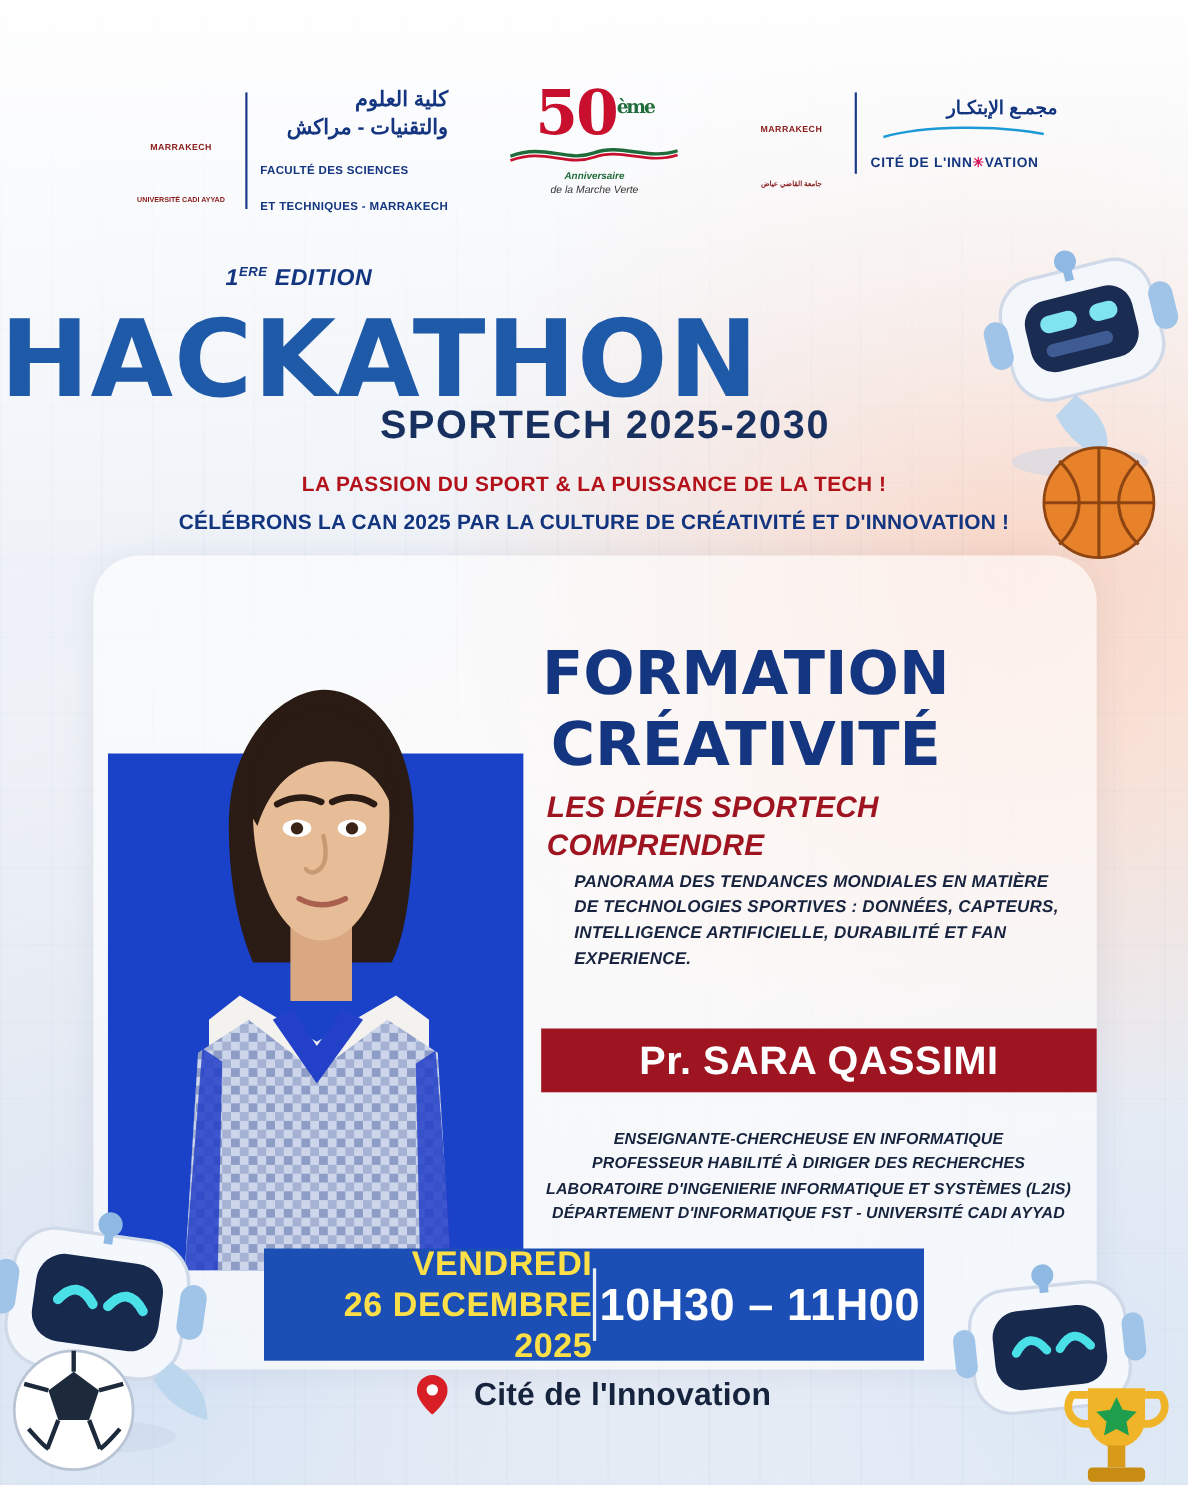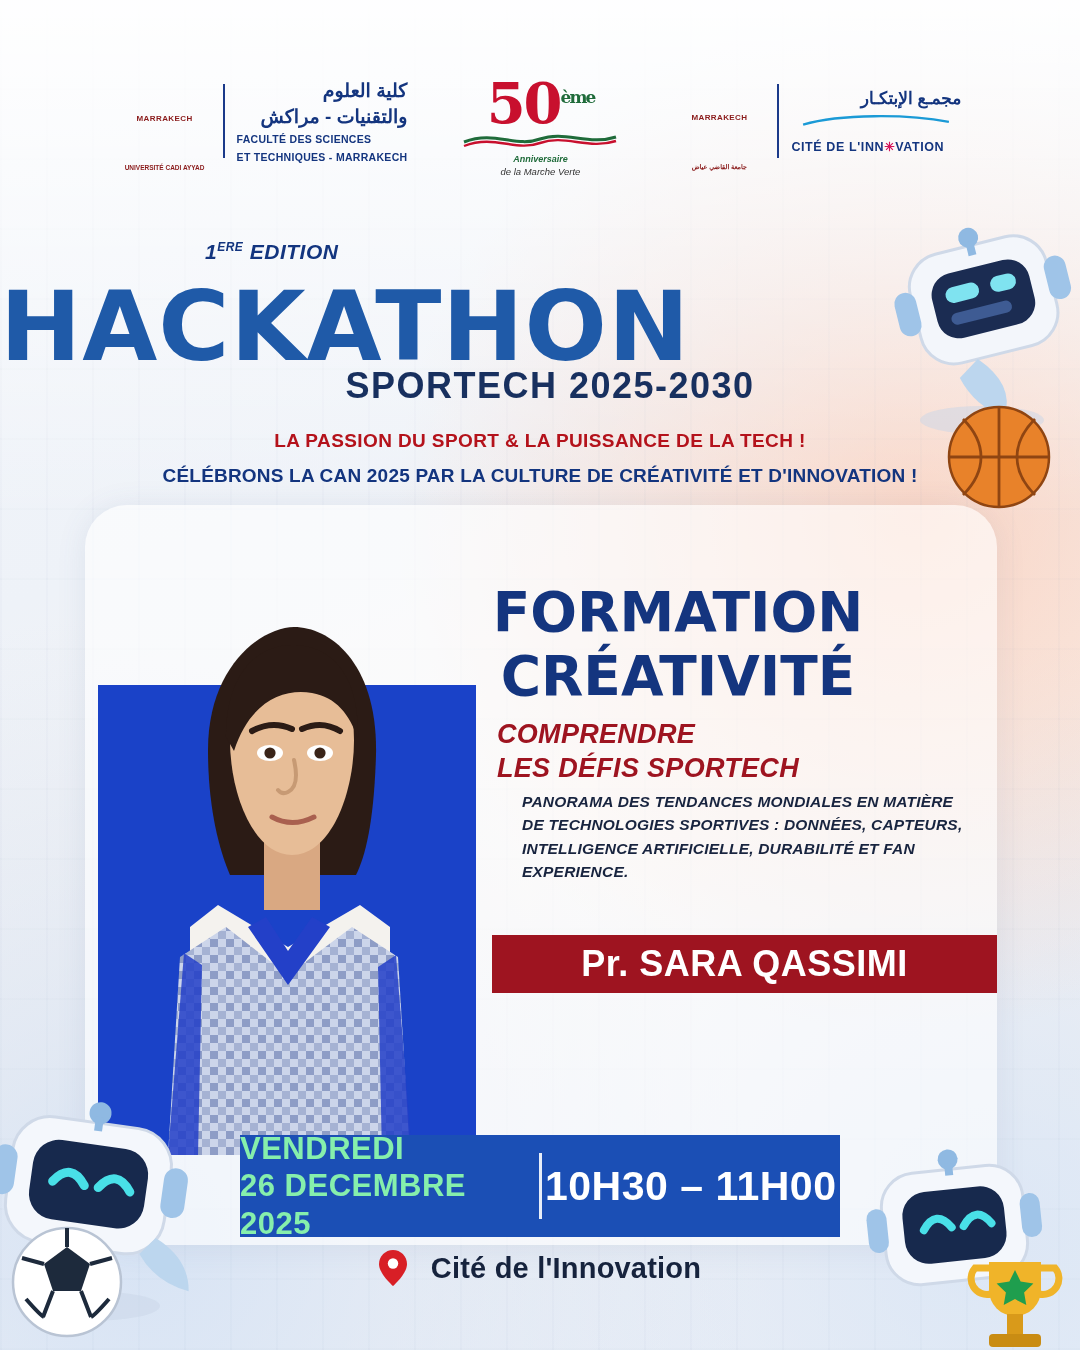--- a/index.html
+++ b/index.html
@@ -46,21 +46,21 @@
     text-align:center; line-height:1.25; margin-top:2px;
   }
   .logo-uni-sub { font-size:6.5px; color:#8a1a1a; font-weight:700; }
   .logo-sep { width:2px; align-self:stretch; background:#1b3a8a; margin:6px 2px; }
   .logo-ar {
     font-size:19px; color:#14357f; font-weight:700; text-align:right;
     line-height:1.35; direction:rtl;
   }
   .logo-fr {
     font-size:10.5px; color:#14357f; font-weight:700; letter-spacing:.3px;
-    line-height:1.35; margin-top:3px;
+    line-height:1.35; margin-top:19px;
   }
   .logo50 { width:170px; text-align:center; }
   .logo50 .num {
     font-size:56px; font-weight:700; color:#c8102e; letter-spacing:-2px;
     font-family:"DejaVu Serif", serif; line-height:.9;
   }
   .logo50 .num .eme { font-size:17px; color:#1f6b3a; vertical-align:super; }
   .logo50 .wave { height:18px; margin:2px 0; }
   .logo50 .anniv { font-size:9px; color:#1f6b3a; font-weight:700; font-style:italic; }
   .logo50 .marche { font-size:9.5px; color:#333; font-style:italic; margin-top:2px; }
@@ -140,21 +140,21 @@
     text-align:center; font-size:14.5px; font-weight:700; font-style:italic;
     color:#16233d; line-height:1.55; letter-spacing:.1px;
   }
 
   
   .datebar {
     position:absolute; left:240px; top:1135px; width:600px; height:102px;
     background:#1b4fb5; display:flex; align-items:center;
   }
   .date-left {
-    flex:1; text-align:left; color:#86efac; font-weight:800;
+    flex:1; text-align:right; color:#fde047; font-weight:800;
     font-size:31px; line-height:1.2; letter-spacing:.5px;
   }
   .vline { width:3px; height:66px; background:#ffffff; opacity:.9; }
   .time-right {
     flex:1; text-align:center; color:#fff; font-weight:700; font-size:41px;
     letter-spacing:.5px;
   }
 
   .venue {
     position:absolute; left:0; right:0; top:1250px;
@@ -288,30 +288,36 @@
 
       <path d="M196 205 q6 26 -6 32 q-6 3 -10 -2" stroke="#c79a74" stroke-width="4" fill="none" stroke-linecap="round"></path>
 
       <path d="M174 262 q20 11 42 0" stroke="#a9604f" stroke-width="5" fill="none" stroke-linecap="round"></path>
     </svg>
   </div>
 
   <div class="formation">FORMATION CRÉATIVITÉ</div>
 
   <div class="subtitle">
+    <div>LES DÉFIS SPORTECH</div>
     <div>COMPRENDRE</div>
-    <div>LES DÉFIS SPORTECH</div>
   </div>
 
   <div class="desc">PANORAMA DES TENDANCES MONDIALES EN MATIÈRE DE TECHNOLOGIES SPORTIVES : DONNÉES, CAPTEURS, INTELLIGENCE ARTIFICIELLE, DURABILITÉ ET FAN EXPERIENCE.</div>
 
   <div class="name-bar">
     <span>Pr. SARA QASSIMI</span>
   </div>
 
+  <div class="credentials">
+    <div>ENSEIGNANTE-CHERCHEUSE EN INFORMATIQUE</div>
+    <div>PROFESSEUR HABILITÉ À DIRIGER DES RECHERCHES</div>
+    <div>LABORATOIRE D'INGENIERIE INFORMATIQUE ET SYSTÈMES (L2IS)</div>
+    <div>DÉPARTEMENT D'INFORMATIQUE FST - UNIVERSITÉ CADI AYYAD</div>
+  </div>
 
   <div class="datebar">
     <div class="date-left">
       <div>VENDREDI</div>
       <div>26 DECEMBRE 2025</div>
     </div>
     <div class="vline"></div>
     <div class="time-right">10H30 – 11H00</div>
   </div>
 

